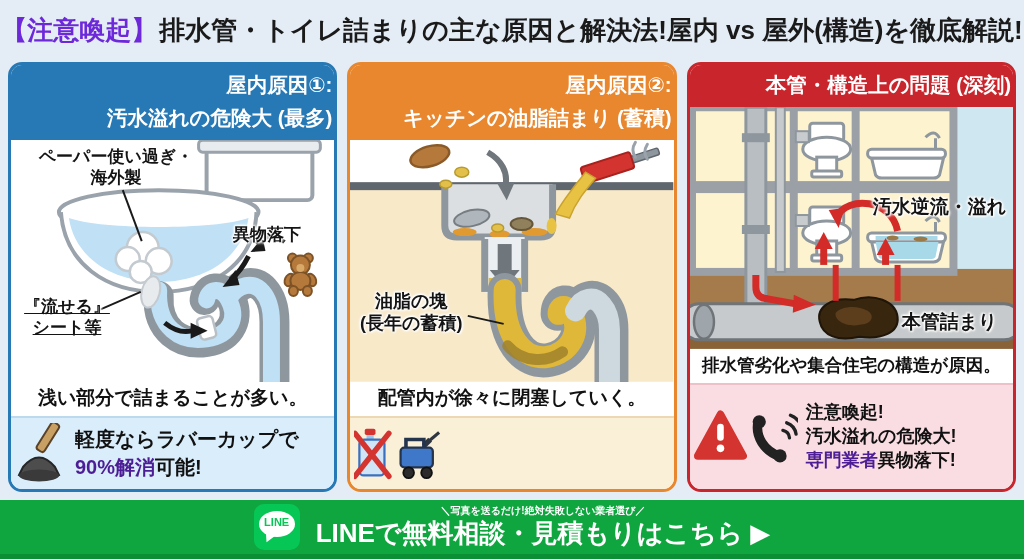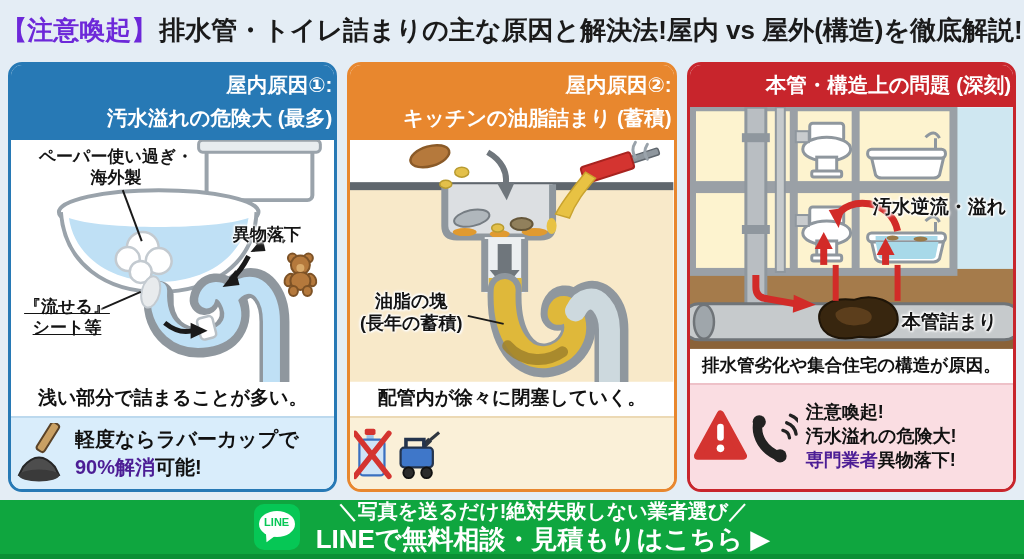--- a/index.html
+++ b/index.html
@@ -71,21 +71,21 @@
   .line-tail{
     position:absolute;left:10px;top:29px;width:0;height:0;
     border-left:4px solid transparent;border-right:7px solid transparent;
     border-top:10px solid #fff;transform:rotate(18deg);
   }
   .line-label{
     position:absolute;left:0;top:12px;width:46px;text-align:center;
     font-size:11px;color:#06C755;letter-spacing:0px;
   }
   .bar-text{color:#fff;text-align:center;white-space:nowrap;}
-  .bar-tagline{font-size:20px;line-height:1.25;}
+  .bar-tagline{font-size:10px;line-height:1.25;}
   .bar-cta{font-size:26px;line-height:1.2;}
 </style>
 </head>
 <body>
 
 <div class="top-title">
   <span class="warn">【注意喚起】</span>
   <span>排水管・トイレ詰まりの主な原因と解決法!屋内 vs 屋外(構造)を徹底解説!</span>
 </div>
 

